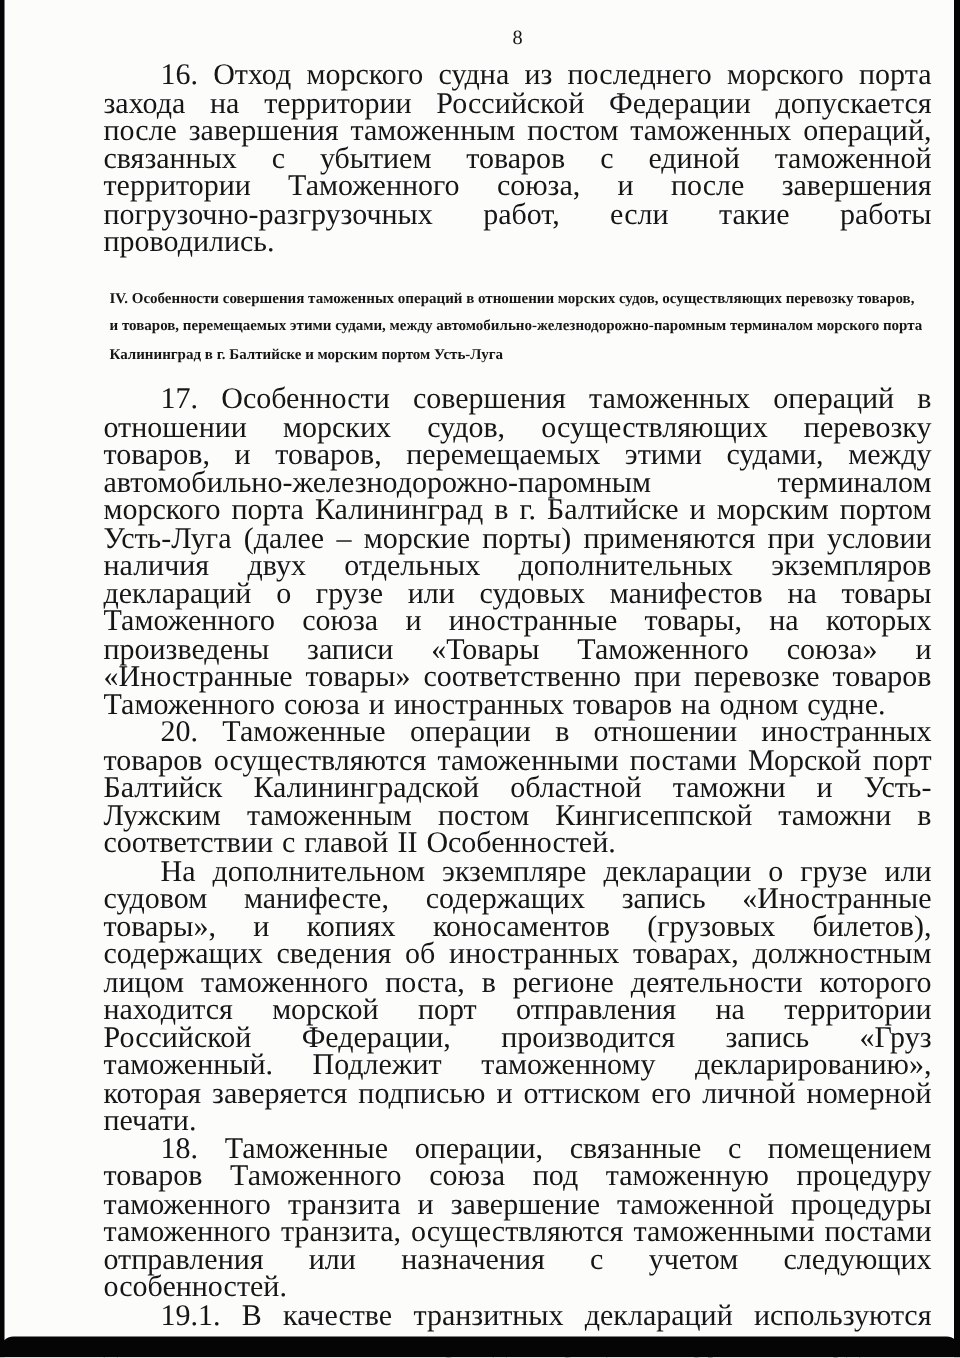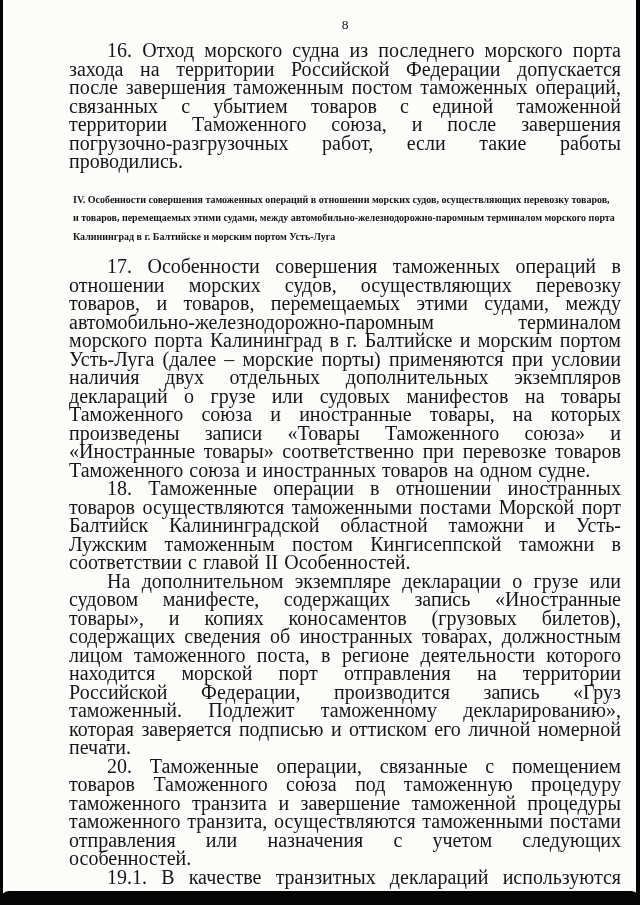--- a/index.html
+++ b/index.html
@@ -72,25 +72,25 @@
 
   <div class="text-col">
     <div class="page-number">8</div>
 
     <p class="body">16. Отход морского судна из последнего морского порта захода на территории Российской Федерации допускается после завершения таможенным постом таможенных операций, связанных с убытием товаров с единой таможенной территории Таможенного союза, и после завершения погрузочно-разгрузочных работ, если такие работы проводились.</p>
 
     <p class="heading">IV. Особенности совершения таможенных операций в отношении морских судов, осуществляющих перевозку товаров, и товаров, перемещаемых этими судами, между автомобильно-железнодорожно-паромным терминалом морского порта Калининград в г. Балтийске и морским портом Усть-Луга</p>
 
     <p class="body">17. Особенности совершения таможенных операций в отношении морских судов, осуществляющих перевозку товаров, и товаров, перемещаемых этими судами, между автомобильно-железнодорожно-паромным терминалом морского порта Калининград в г. Балтийске и морским портом Усть-Луга (далее – морские порты) применяются при условии наличия двух отдельных дополнительных экземпляров деклараций о грузе или судовых манифестов на товары Таможенного союза и иностранные товары, на которых произведены записи «Товары Таможенного союза» и «Иностранные товары» соответственно при перевозке товаров Таможенного союза и иностранных товаров на одном судне.</p>
 
-    <p class="body">18. Таможенные операции в отношении иностранных товаров осуществляются таможенными постами Морской порт Балтийск Калининградской областной таможни и Усть-Лужским таможенным постом Кингисеппской таможни в соответствии с главой II Особенностей.</p>
+    <p class="body">20. Таможенные операции в отношении иностранных товаров осуществляются таможенными постами Морской порт Балтийск Калининградской областной таможни и Усть-Лужским таможенным постом Кингисеппской таможни в соответствии с главой II Особенностей.</p>
 
     <p class="body">На дополнительном экземпляре декларации о грузе или судовом манифесте, содержащих запись «Иностранные товары», и копиях коносаментов (грузовых билетов), содержащих сведения об иностранных товарах, должностным лицом таможенного поста, в регионе деятельности которого находится морской порт отправления на территории Российской Федерации, производится запись «Груз таможенный. Подлежит таможенному декларированию», которая заверяется подписью и оттиском его личной номерной печати.</p>
 
-    <p class="body">20. Таможенные операции, связанные с помещением товаров Таможенного союза под таможенную процедуру таможенного транзита и завершение таможенной процедуры таможенного транзита, осуществляются таможенными постами отправления или назначения с учетом следующих особенностей.</p>
+    <p class="body">18. Таможенные операции, связанные с помещением товаров Таможенного союза под таможенную процедуру таможенного транзита и завершение таможенной процедуры таможенного транзита, осуществляются таможенными постами отправления или назначения с учетом следующих особенностей.</p>
 
     <p class="body">19.1. В качестве транзитных деклараций используются дополнительные экземпляры декларации о грузе или судового манифеста, на которых произведена запись «Товары Таможенного союза», и прилагаемые к ним копии коносаментов (грузовых билетов), а также иных документов, содержащие с учетом положений части 3 статьи 233 Закона о таможенном регулировании сведения, указанные в пункте 11 Особенностей.</p>
 
   </div>
 
   <div class="edge edge-left"></div>
   <div class="edge edge-right"></div>
   <div class="edge edge-bottom"></div>
 
 </div>

